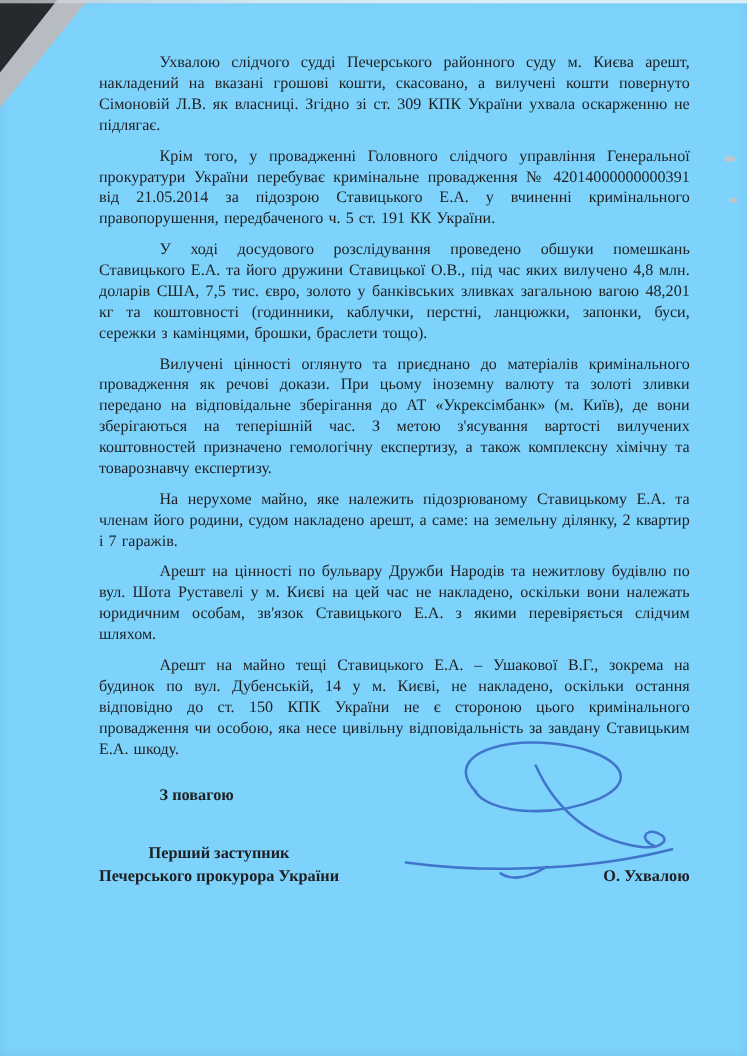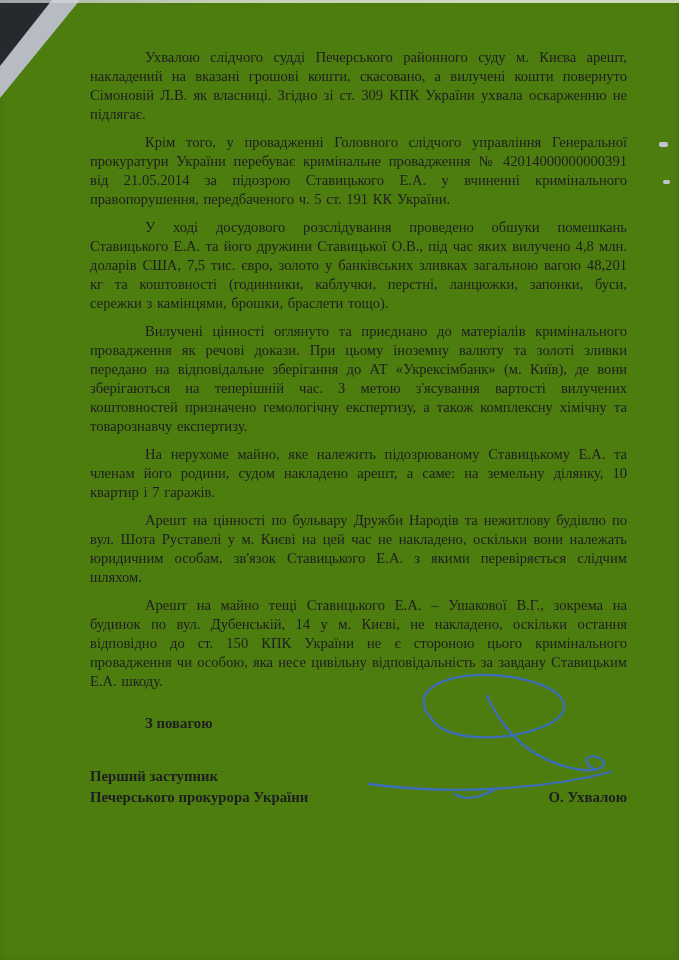--- a/index.html
+++ b/index.html
@@ -5,21 +5,21 @@
   html, body {
     margin: 0;
     padding: 0;
     background: #e9eaec;
   }
   .page {
     position: relative;
     width: 679px;
     height: 960px;
     margin: 0 auto;
-    background: #4d7c0f;
+    background: #7dd3fc;
     overflow: hidden;
     font-family: "Liberation Serif", serif;
     color: #1e1e20;
     box-shadow: inset 0 0 10px rgba(0,0,0,0.07);
   }
   
   .corner-gray {
     position: absolute; top: 0; left: 0;
     width: 80px; height: 98px;
     background: #b7bcc2;
@@ -63,20 +63,21 @@
     font-size: 14.8px;
   }
   .signer {
     margin-top: 34px;
     display: flex;
     justify-content: space-between;
     align-items: flex-end;
     font-weight: bold;
     font-size: 14.8px;
     line-height: 21px;
+    text-align: center;
   }
   .signature-svg {
     position: absolute;
     left: 345px;
     top: 668px;
     width: 300px;
     height: 148px;
     z-index: 3;
     pointer-events: none;
   }
@@ -90,21 +91,21 @@
   <div class="corner-dark"></div>
   <div class="top-edge"></div>
   <div class="speck1"></div>
   <div class="speck2"></div>
 
   <div class="content">
     <p class="para">Ухвалою слідчого судді Печерського районного суду м. Києва арешт, накладений на вказані грошові кошти, скасовано, а вилучені кошти повернуто Сімоновій Л.В. як власниці. Згідно зі ст. 309 КПК України ухвала оскарженню не підлягає.</p>
     <p class="para">Крім того, у провадженні Головного слідчого управління Генеральної прокуратури України перебуває кримінальне провадження № 42014000000000391 від 21.05.2014 за підозрою Ставицького Е.А. у вчиненні кримінального правопорушення, передбаченого ч. 5 ст. 191 КК України.</p>
     <p class="para">У ході досудового розслідування проведено обшуки помешкань Ставицького Е.А. та його дружини Ставицької О.В., під час яких вилучено 4,8 млн. доларів США, 7,5 тис. євро, золото у банківських зливках загальною вагою 48,201 кг та коштовності (годинники, каблучки, перстні, ланцюжки, запонки, буси, сережки з камінцями, брошки, браслети тощо).</p>
     <p class="para">Вилучені цінності оглянуто та приєднано до матеріалів кримінального провадження як речові докази. При цьому іноземну валюту та золоті зливки передано на відповідальне зберігання до АТ «Укрексімбанк» (м. Київ), де вони зберігаються на теперішній час. З метою з'ясування вартості вилучених коштовностей призначено гемологічну експертизу, а також комплексну хімічну та товарознавчу експертизу.</p>
-    <p class="para">На нерухоме майно, яке належить підозрюваному Ставицькому Е.А. та членам його родини, судом накладено арешт, а саме: на земельну ділянку, 10 квартир і 7 гаражів.</p>
+    <p class="para">На нерухоме майно, яке належить підозрюваному Ставицькому Е.А. та членам його родини, судом накладено арешт, а саме: на земельну ділянку, 2 квартир і 7 гаражів.</p>
     <p class="para">Арешт на цінності по бульвару Дружби Народів та нежитлову будівлю по вул. Шота Руставелі у м. Києві на цей час не накладено, оскільки вони належать юридичним особам, зв'язок Ставицького Е.А. з якими перевіряється слідчим шляхом.</p>
     <p class="para">Арешт на майно тещі Ставицького Е.А. – Ушакової В.Г., зокрема на будинок по вул. Дубенській, 14 у м. Києві, не накладено, оскільки остання відповідно до ст. 150 КПК України не є стороною цього кримінального провадження чи особою, яка несе цивільну відповідальність за завдану Ставицьким Е.А. шкоду.</p>
 
     <div class="closing">З повагою</div>
 
     <div class="signer">
       <div class="signer-titles">
         <div>Перший заступник</div>
         <div>Печерського прокурора України</div>
       </div>

